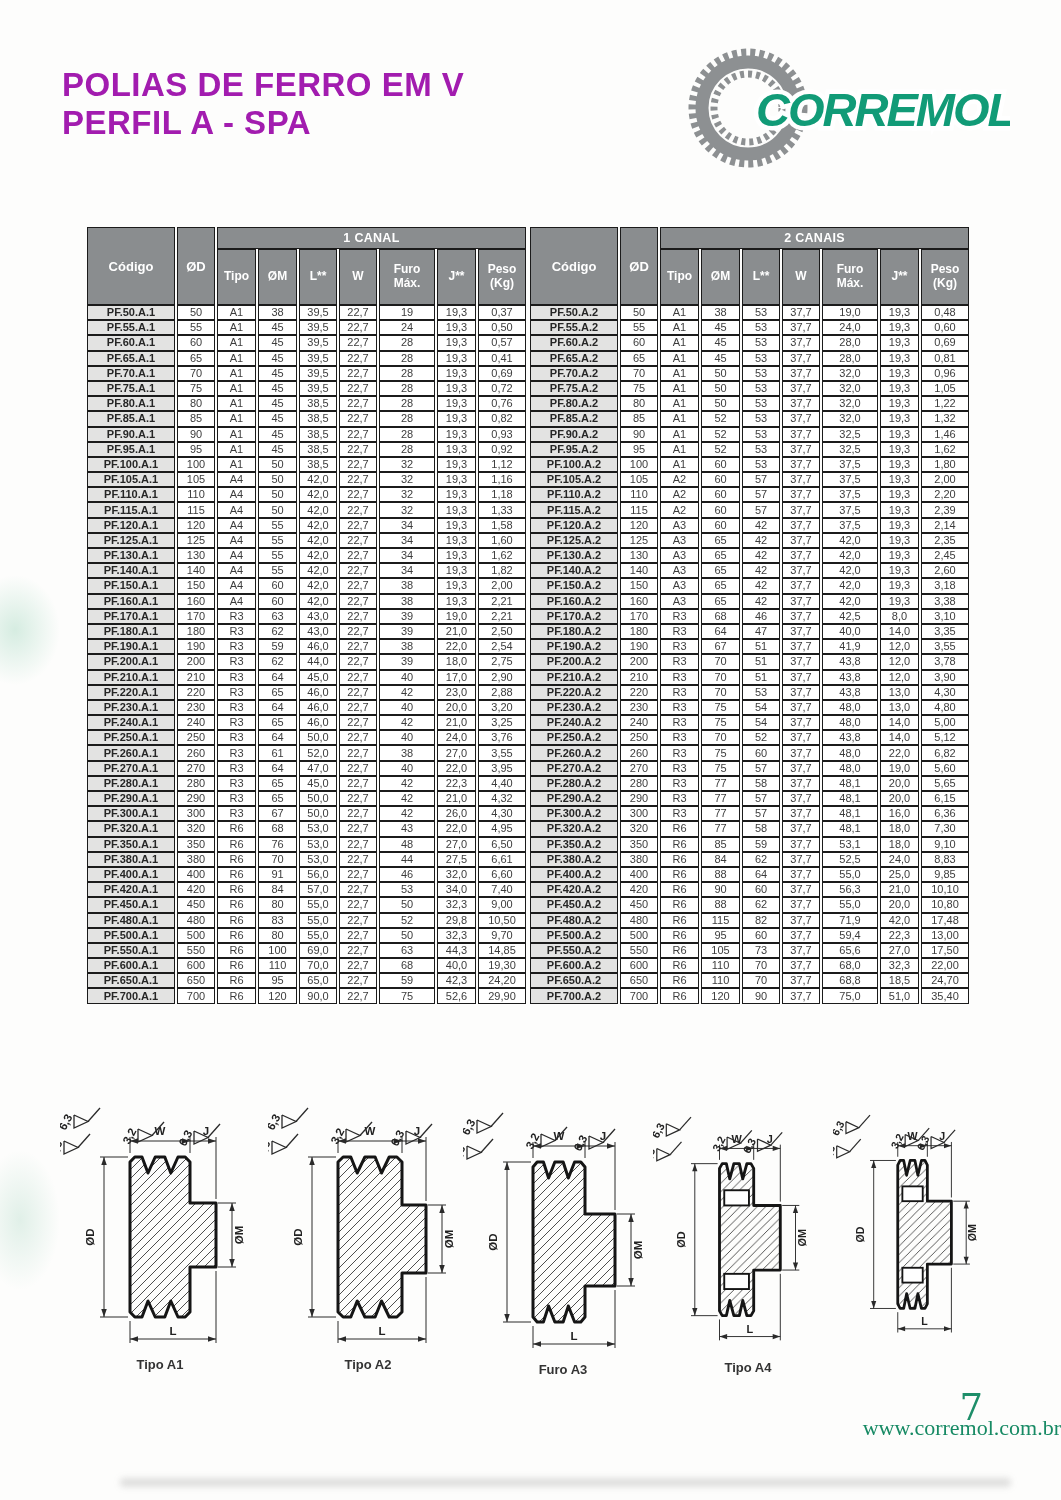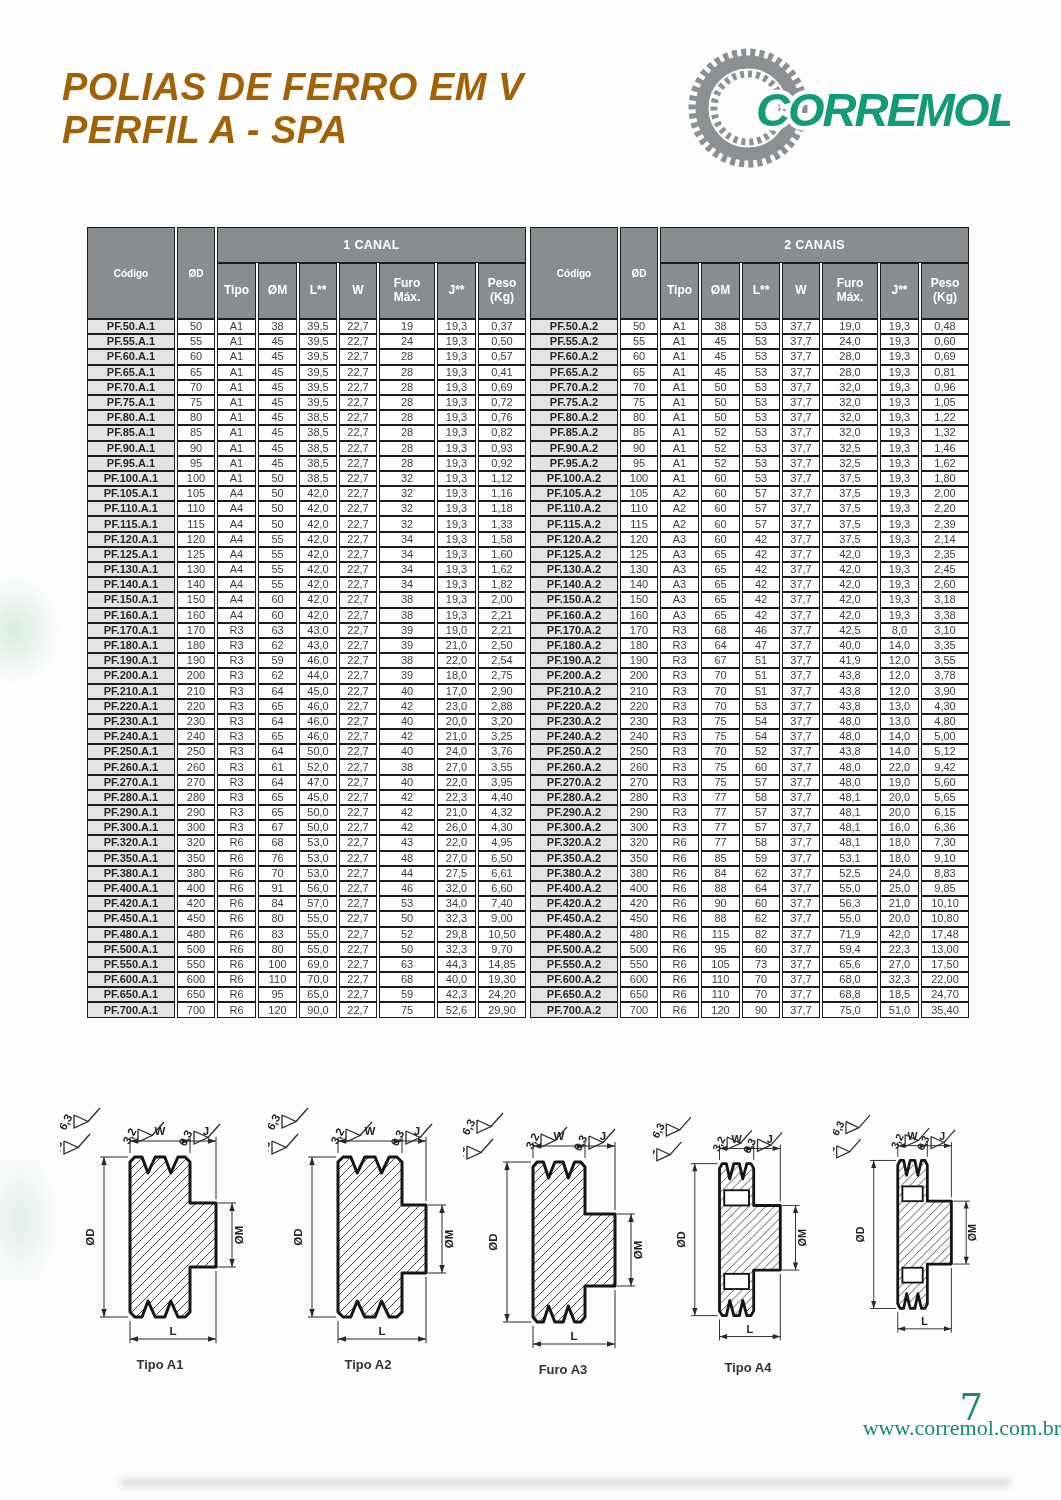--- a/index.html
+++ b/index.html
@@ -1,29 +1,29 @@
 <!DOCTYPE html>
 <html><head>
 <meta charset="utf-8">
 <style>
   html,body{margin:0;padding:0;background:#ffffff;}
   .page{position:relative;width:1061px;height:1500px;background:#fdfdfc;overflow:hidden;
         font-family:"Liberation Sans",sans-serif;}
   
-  .doc-title{position:absolute;left:62px;top:66px;font-size:38px;line-height:1.14;
-             font-weight:bold;font-style:italic;color:#a16207;letter-spacing:.5px;white-space:pre-line;}
+  .doc-title{position:absolute;left:62px;top:66px;font-size:33px;line-height:1.14;
+             font-weight:bold;color:#a21caf;letter-spacing:.5px;white-space:pre-line;}
   .logo-wrap{position:absolute;left:680px;top:40px;width:330px;height:140px;}
   
   .tables{position:absolute;left:85px;top:227px;display:flex;}
   table.half{border-collapse:separate;border-spacing:2px 0;table-layout:fixed;width:443px;}
   table.half th,table.half td{box-sizing:border-box;border:1px solid #1b1b1b;padding:0;text-align:center;}
   thead th{background:#8a8d8f;color:#ffffff;font-weight:bold;font-size:12px;}
-  th.group{height:36px;font-size:12.5px;letter-spacing:.3px;}
+  th.group{height:22px;font-size:12.5px;letter-spacing:.3px;}
   th.sub{height:56px;line-height:1.15;white-space:pre-line;font-size:12px;}
-  th.span2{font-size:10px;}
+  th.span2{font-size:13px;}
   tbody td{background:#ffffff;height:15.2px;font-size:11px;line-height:1;color:#3c3c3c;overflow:hidden;}
   tbody td.codigo{background:#e3e3e2;font-weight:bold;color:#262626;}
   
   .diagrams{position:absolute;left:0;top:1100px;width:1061px;height:300px;}
   .diag{position:absolute;text-align:center;}
   .diag svg{display:block;}
   .diag-caption{font-size:13px;font-weight:bold;color:#333;margin-top:2px;white-space:pre-line;line-height:1.25;}
   
   .footer-url{position:absolute;left:0;top:1415px;width:1061px;text-align:right;
               font-family:"Liberation Serif",serif;font-size:22px;color:#178a64;}
@@ -950,21 +950,21 @@
           </tr>
           <tr>
             <td class="codigo">PF.260.A.2</td>
             <td>260</td>
             <td>R3</td>
             <td>75</td>
             <td>60</td>
             <td>37,7</td>
             <td>48,0</td>
             <td>22,0</td>
-            <td>9,42</td>
+            <td>6,82</td>
           </tr>
           <tr>
             <td class="codigo">PF.270.A.2</td>
             <td>270</td>
             <td>R3</td>
             <td>75</td>
             <td>57</td>
             <td>37,7</td>
             <td>48,0</td>
             <td>19,0</td>

